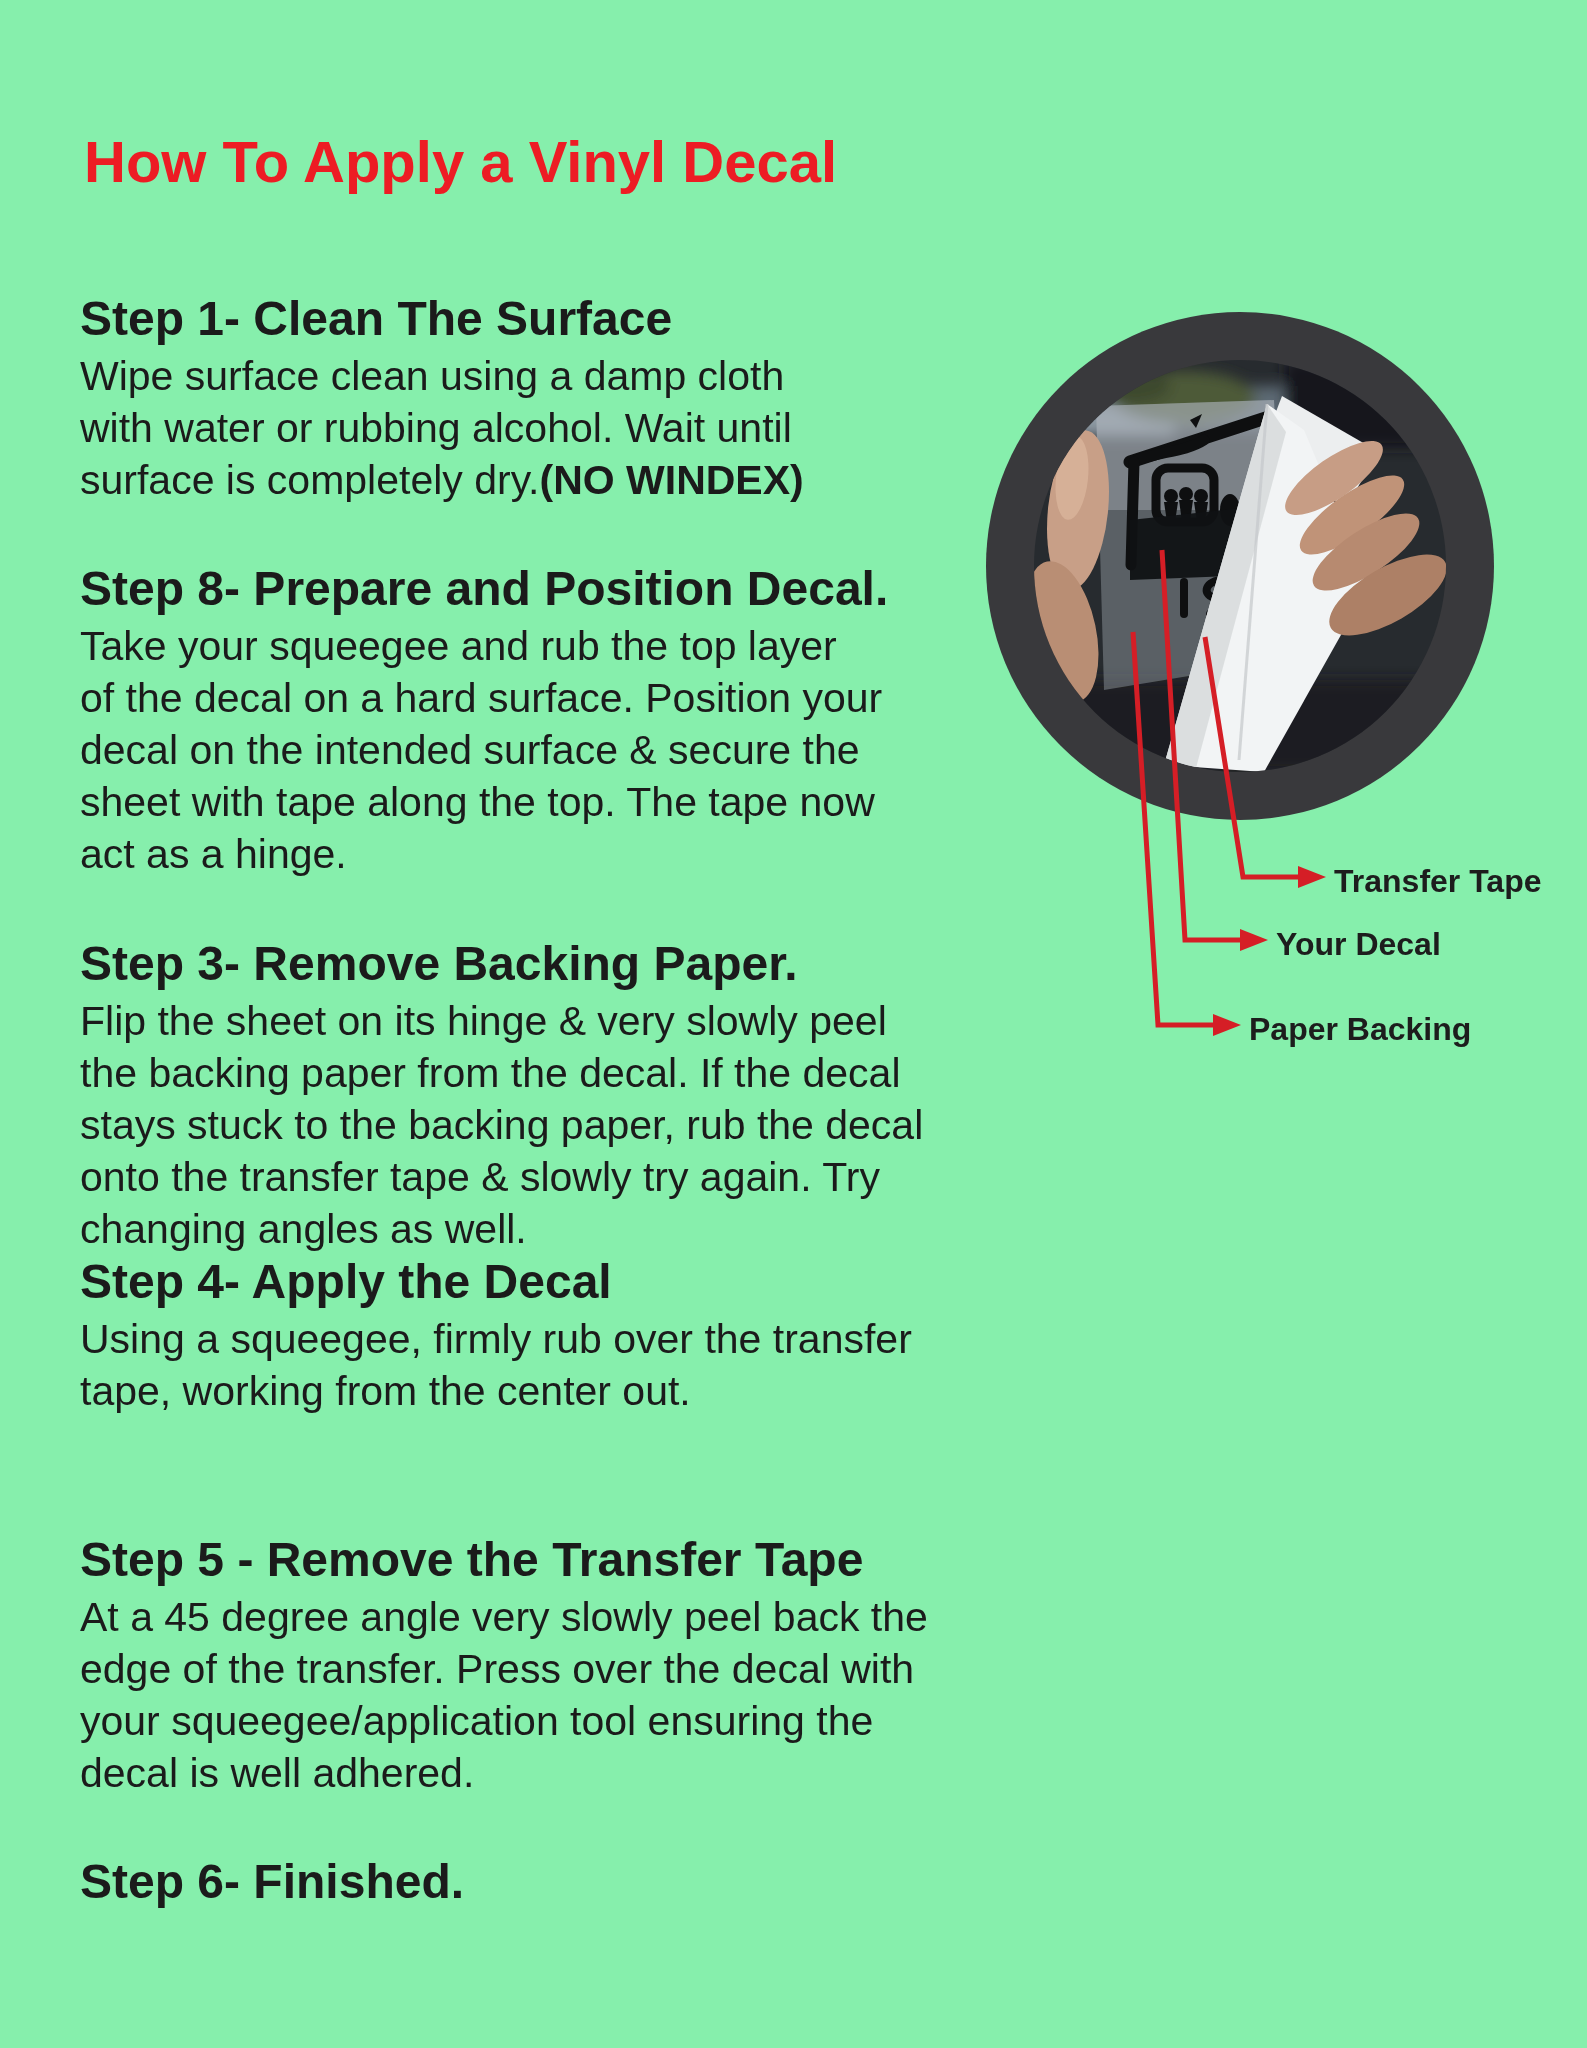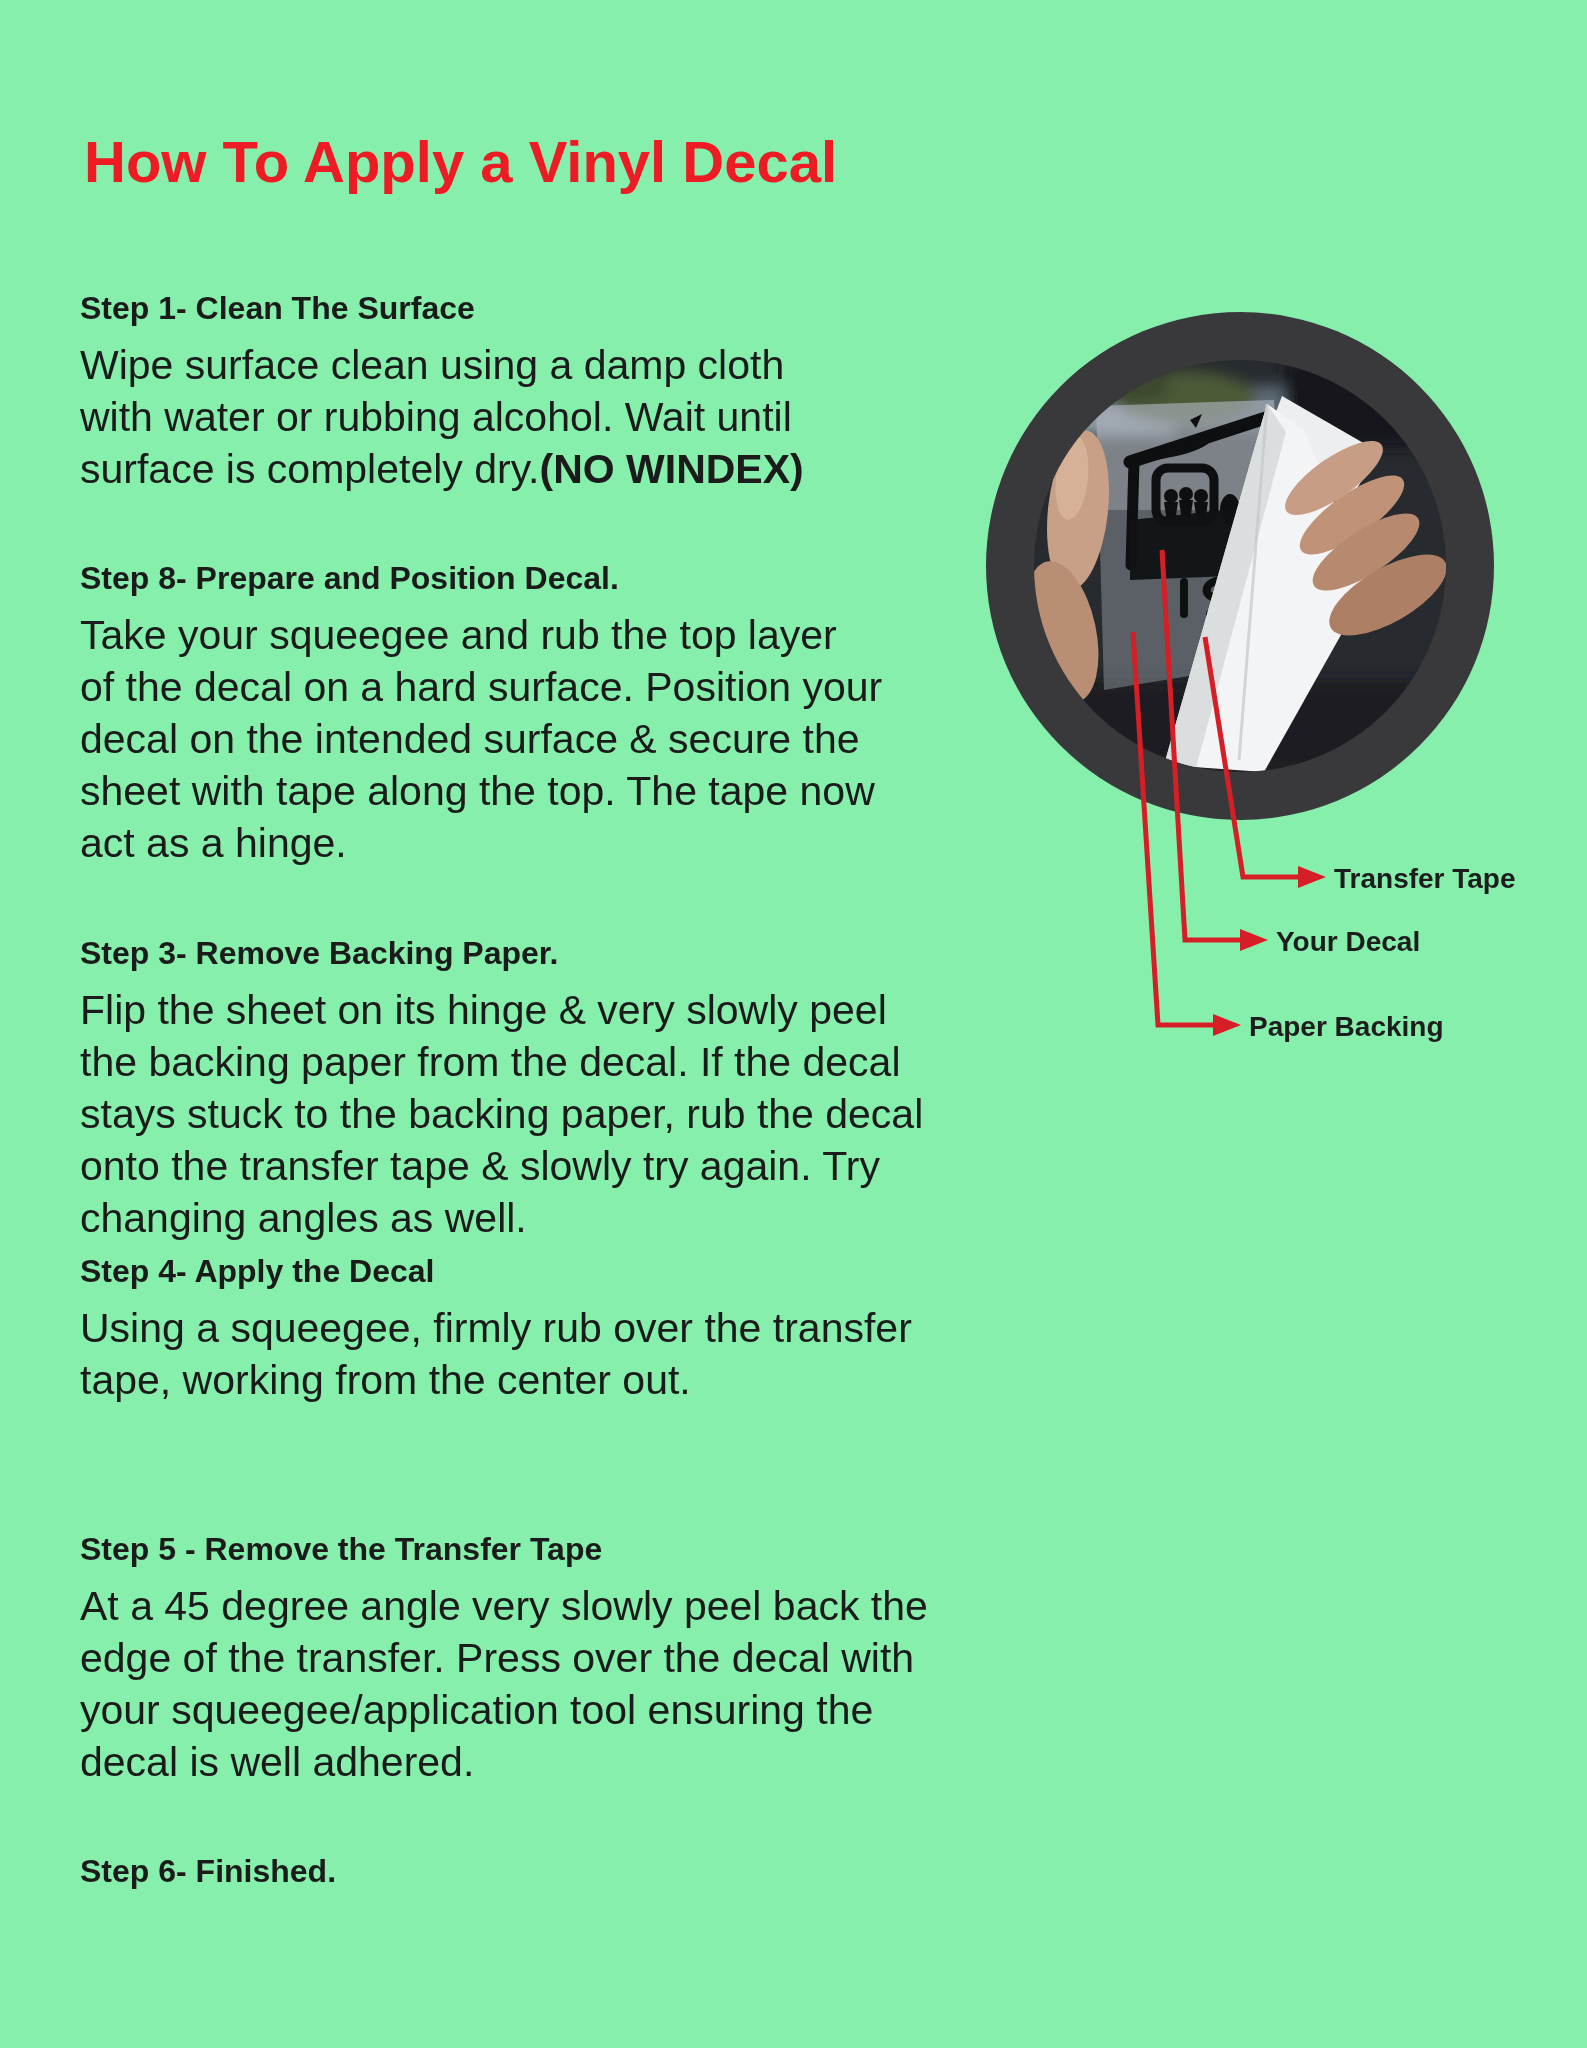--- a/index.html
+++ b/index.html
@@ -1,32 +1,32 @@
 <!DOCTYPE html>
 <html><head>
 <meta charset="utf-8">
 <style>
   html,body{margin:0;padding:0;background:#e8e8e8;}
   .page{position:relative;width:1587px;height:2048px;background:#86efac;overflow:hidden;
         font-family:"Liberation Sans",sans-serif;color:#1b1b1b;}
   .title{position:absolute;left:84px;top:128px;font-size:58px;font-weight:700;
          color:#ed1c24;letter-spacing:0px;white-space:nowrap;}
   .step{position:absolute;left:80px;width:1020px;}
-  .step-heading{font-size:32px;font-weight:700;line-height:54px;white-space:nowrap;}
+  .step-heading{font-size:48px;font-weight:700;line-height:54px;white-space:nowrap;margin-top:11px;}
   .step-body{margin-top:4px;}
   .body-line{font-size:41px;line-height:52px;white-space:nowrap;}
   .body-line b{font-weight:700;}
   
   .fig-ring{position:absolute;left:986px;top:312px;width:508px;height:508px;
             border-radius:50%;background:#39393c;}
   .fig-photo{position:absolute;left:48px;top:48px;width:412px;height:412px;
              border-radius:50%;overflow:hidden;background:#272b2f;}
   .fig-photo svg{display:block;}
   .ann-overlay{position:absolute;left:0;top:0;width:1587px;height:2048px;pointer-events:none;}
-  .ann-label{position:absolute;font-size:28px;font-weight:700;color:#1d1d1d;white-space:nowrap;}
+  .ann-label{position:absolute;font-size:32px;font-weight:700;color:#1d1d1d;white-space:nowrap;}
   .lbl-tt{left:1334px;top:863px;}
   .lbl-yd{left:1276px;top:926px;}
   .lbl-pb{left:1249px;top:1011px;}
 </style>
 </head>
 <body>
 
 <div class="page">
 
   <div class="title">How To Apply a Vinyl Decal</div>

